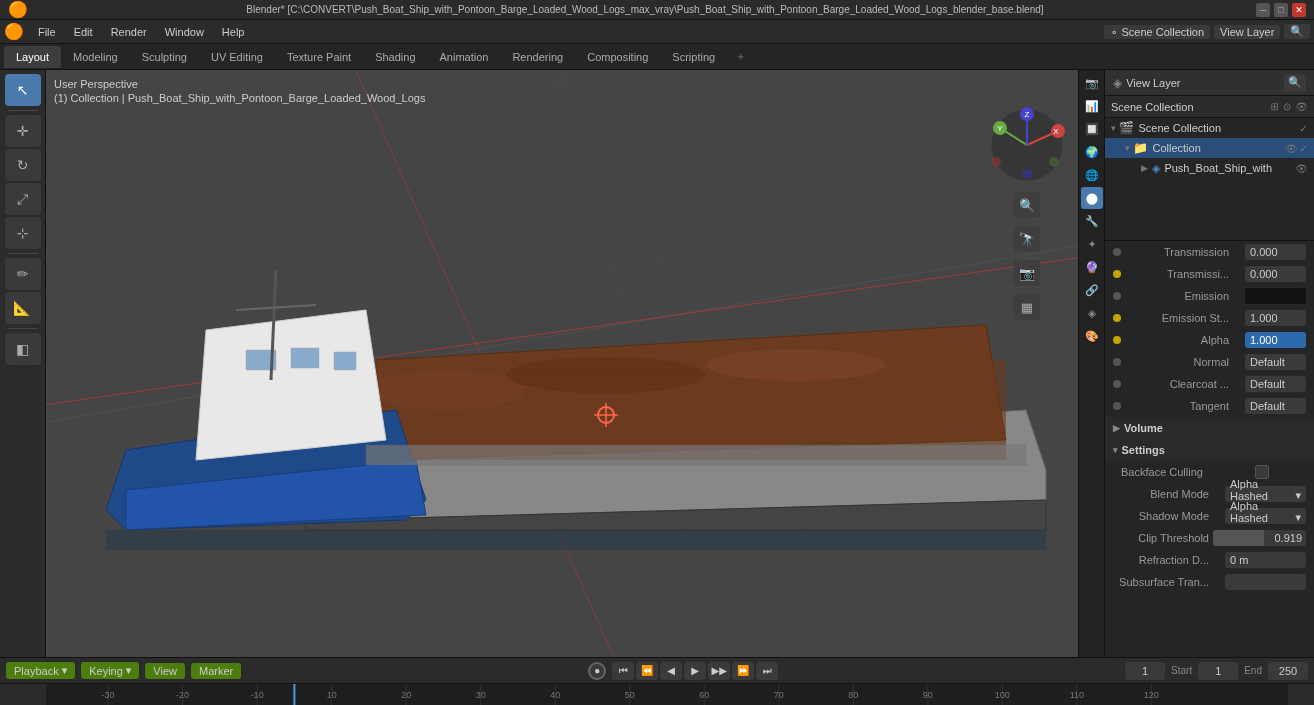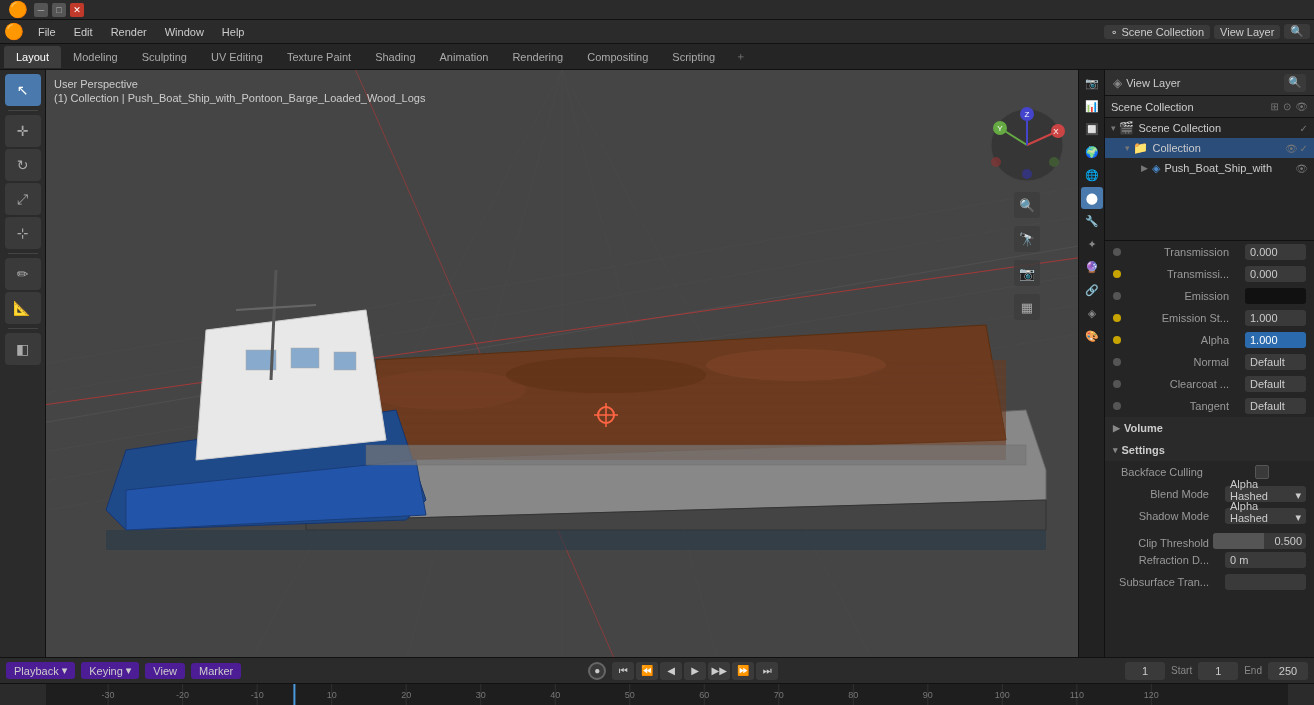--- a/index.html
+++ b/index.html
@@ -270,21 +270,21 @@
       height: 26px;
       background: #2b2b2b;
       display: flex;
       align-items: center;
       padding: 0 6px;
       gap: 6px;
       border-top: 1px solid #111;
     }
     .bt-btn {
       padding: 2px 8px;
-      background: #4c1d95;
+      background: #4d7c0f;
       border-radius: 3px;
       cursor: pointer;
       font-size: 11px;
       display: flex; align-items: center; gap: 3px;
     }
     .bt-spacer { flex: 1; }
     .frame-input {
       width: 40px; height: 18px;
       background: #3a3a3a;
       border: none;
@@ -342,21 +342,21 @@
     }
 
     
     #header-left { display: flex; align-items: center; gap: 3px; flex: 1; }
     #header-right { display: flex; align-items: center; gap: 3px; }
 
     
     .clip-row {
       height: 22px;
       display: flex;
-      align-items: flex-end;
+      align-items: center;
       padding: 0 8px;
     }
     .clip-label { flex: 0 0 100px; text-align: right; color: #999; font-size: 11px; padding-right: 4px; }
     .clip-value-bar {
       flex: 1;
       background: #3a3a3a;
       border-radius: 3px;
       height: 16px;
       position: relative;
       overflow: hidden;
@@ -411,20 +411,21 @@
       font-size: 11px;
       color: #888;
     }
     .ps-icon.active { background: #4a7aad; color: #fff; }
   </style>
 </head>
 <body>
 
 <div id="title-bar">
   <span style="font-size:16px; margin-right:6px;">🟠</span>
+  <span class="title-text">Blender* [C:\CONVERT\Push_Boat_Ship_with_Pontoon_Barge_Loaded_Wood_Logs_max_vray\Push_Boat_Ship_with_Pontoon_Barge_Loaded_Wood_Logs_blender_base.blend]</span>
   <div class="win-controls">
     <div class="win-btn minimize">─</div>
     <div class="win-btn maximize">□</div>
     <div class="win-btn close">✕</div>
   </div>
 </div>
 
 <div id="menu-bar">
   <span style="font-size:16px; margin-right:4px; cursor:pointer;">🟠</span>
   <div class="menu-item">File</div>
@@ -789,21 +790,21 @@
           <div class="prop-dropdown">
             <span>Alpha Hashed</span>
             <span>▾</span>
           </div>
         </div>
 
         <div class="clip-row">
           <div class="clip-label">Clip Threshold</div>
           <div class="clip-value-bar">
             <div class="clip-fill"></div>
-            <span class="clip-text">0.500</span>
+            <span class="clip-text">0.919</span>
           </div>
         </div>
 
 
         <div class="prop-row">
           <div class="prop-label">Refraction D...</div>
           <div class="prop-value">
             <span>0 m</span>
           </div>
         </div>

